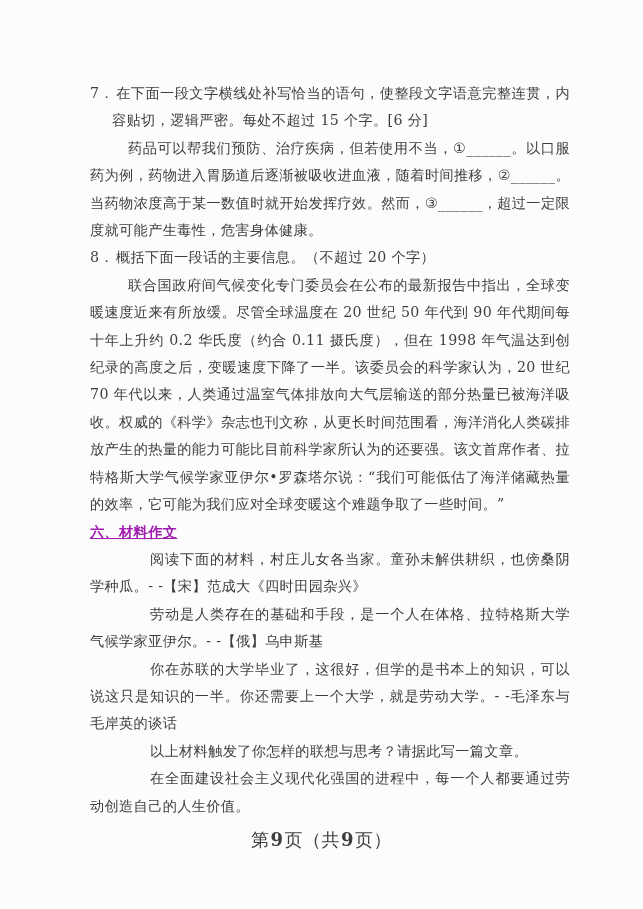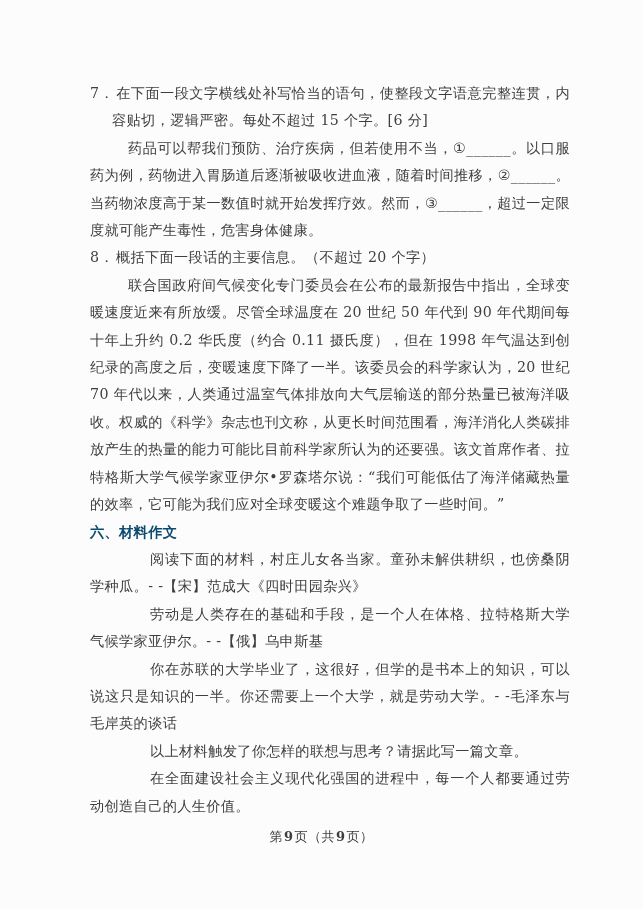--- a/index.html
+++ b/index.html
@@ -31,29 +31,30 @@
   p { margin: 0; }
   .item {
     padding-left: 22px;
     text-indent: -22px;
   }
   .item .num { margin-right: 2px; }
   .passage { text-indent: 38px; }
   .material { text-indent: 60px; }
   .section-heading {
     font-weight: bold;
-    color: #0c4a6e;
+    color: #a21caf;
+    text-decoration: underline;
   }
   .footer {
     position: absolute;
     top: 828px;
     left: 0;
     width: 643px;
     text-align: center;
-    font-size: 13px;
+    font-size: 18px;
     letter-spacing: 0.5px;
     color: #3e3e3e;
   }
   .footer .pagenum { font-weight: bold; margin: 0 1px; }
 </style>
 </head>
 <body>
 
 <div class="page">
   <div class="content">

